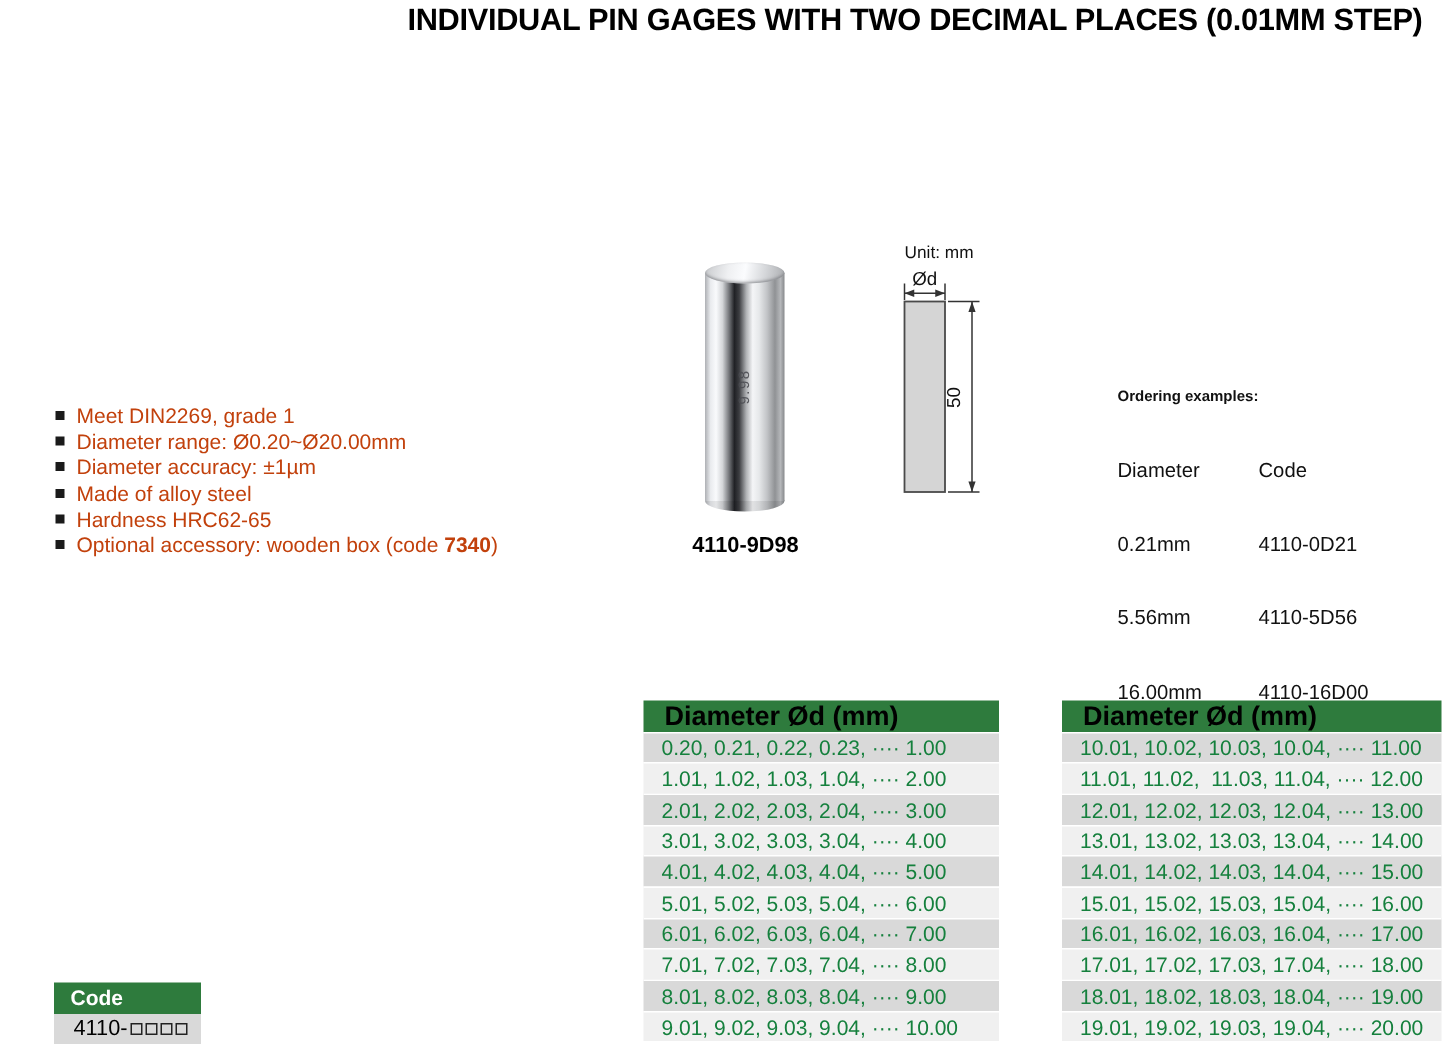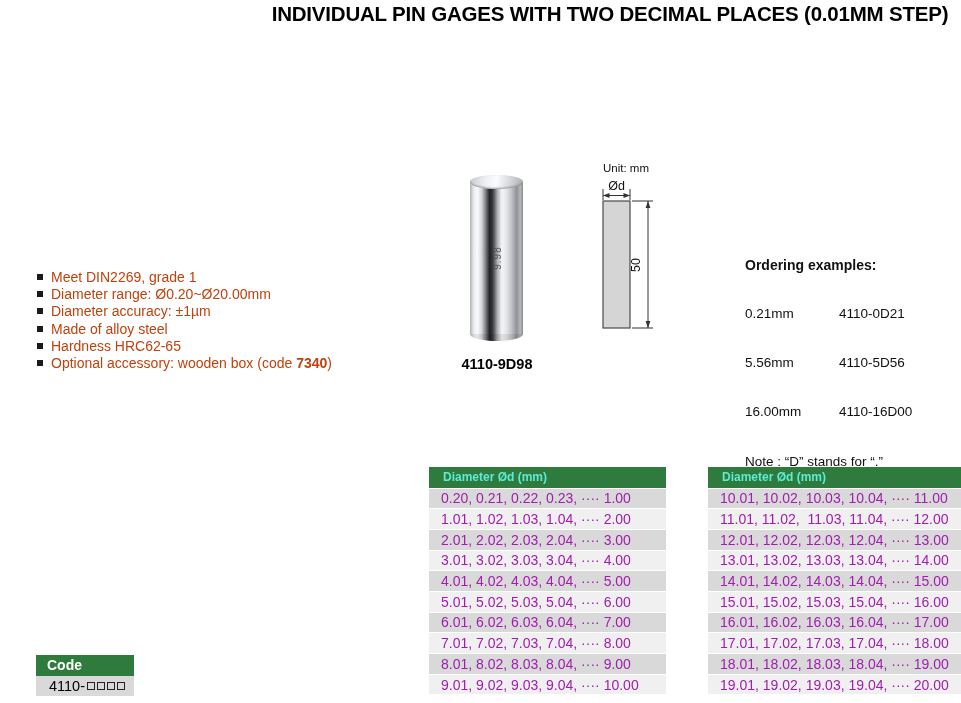--- a/index.html
+++ b/index.html
@@ -35,31 +35,31 @@
   .drawing{position:absolute;left:558px;top:155px;}
   .drawing line{stroke:#333;stroke-width:1;}
   .drawing path{fill:#333;stroke:none;}
   .d-rect{fill:#d5d5d5;stroke:#4a4a4a;stroke-width:1.2;}
   .d-txt{font-size:11.5px;fill:#111;font-family:"Liberation Sans",sans-serif;}
   .d-txt-b{font-size:12.5px;fill:#111;font-family:"Liberation Sans",sans-serif;}
 
   
   .ordering{position:absolute;left:718px;top:224px;font-size:13.5px;line-height:16.4px;
             color:#111;white-space:pre;}
-  .ord-heading{font-weight:bold;font-size:14px;}
+  .ord-heading{font-weight:bold;font-size:10px;}
   .ord-c1{display:inline-block;width:94px;}
 
   
   .dtable{position:absolute;top:467px;}
   .t1{left:402px;width:237px;}
   .t2{left:681px;width:259px;}
-  .t-head{height:20.5px;line-height:20.5px;background:var(--header-green,#2e7b3d);color:#5eead4;
-          font-weight:bold;font-size:12px;padding-left:14px;box-sizing:border-box;white-space:nowrap;}
+  .t-head{height:20.5px;line-height:20.5px;background:var(--header-green,#2e7b3d);color:#000000;
+          font-weight:bold;font-size:18px;padding-left:14px;box-sizing:border-box;white-space:nowrap;}
   .t-row{height:20.7px;box-sizing:border-box;border-top:1.4px solid #fff;font-size:14px;
-         display:flex;align-items:center;padding-left:12px;white-space:pre;color:#a21caf;}
+         display:flex;align-items:center;padding-left:12px;white-space:pre;color:#15803d;}
   .dtable .t-row:nth-child(even){background:var(--row-gray,#d9d9d9);}
   .dtable .t-row:nth-child(odd){background:var(--row-light,#f0f0f0);}
 
   
   .codebox{position:absolute;left:9px;top:655px;width:98px;}
   .code-head{height:21px;line-height:21px;background:var(--header-green,#2e7b3d);color:#fff;
              font-weight:bold;font-size:14px;padding-left:11px;box-sizing:border-box;}
   .code-row{height:20px;background:var(--row-gray,#d9d9d9);display:flex;align-items:center;
             padding-left:13px;box-sizing:border-box;font-size:14.5px;color:#000;}
   .code-row b{font-weight:normal;}
@@ -102,20 +102,21 @@
     <line x1="47" y1="46" x2="68" y2="46"></line>
     <line x1="47" y1="173" x2="68" y2="173"></line>
     <line x1="63" y1="46" x2="63" y2="173"></line>
     <path d="M63,46 L60.6,53 L65.4,53 Z"></path>
     <path d="M63,173 L60.6,166 L65.4,166 Z"></path>
     <text x="55" y="110" transform="rotate(-90 55 110)" text-anchor="middle" class="d-txt-b">50</text>
   </svg>
 
   <div class="ordering">
     <div class="ord-heading">Ordering examples:</div>
+    <div class="ord-row"><span class="ord-c1">Diameter</span><span>Code</span></div>
     <div class="ord-row"><span class="ord-c1">0.21mm</span><span>4110-0D21</span></div>
     <div class="ord-row"><span class="ord-c1">5.56mm</span><span>4110-5D56</span></div>
     <div class="ord-row"><span class="ord-c1">16.00mm</span><span>4110-16D00</span></div>
     <div class="ord-note">Note : “D” stands for “.”</div>
   </div>
 
   <div class="dtable t1">
     <div class="t-head">Diameter Ød (mm)</div>
     <div class="t-row">0.20, 0.21, 0.22, 0.23, ···· 1.00</div>
     <div class="t-row">1.01, 1.02, 1.03, 1.04, ···· 2.00</div>

